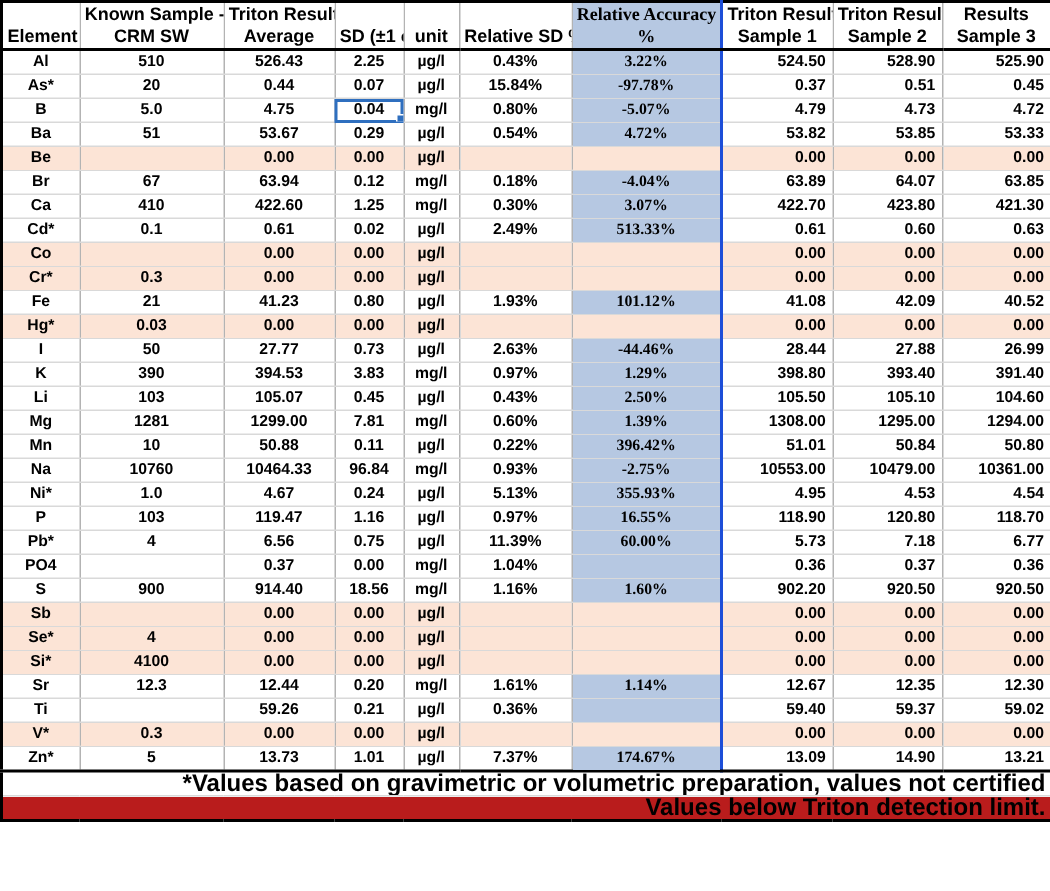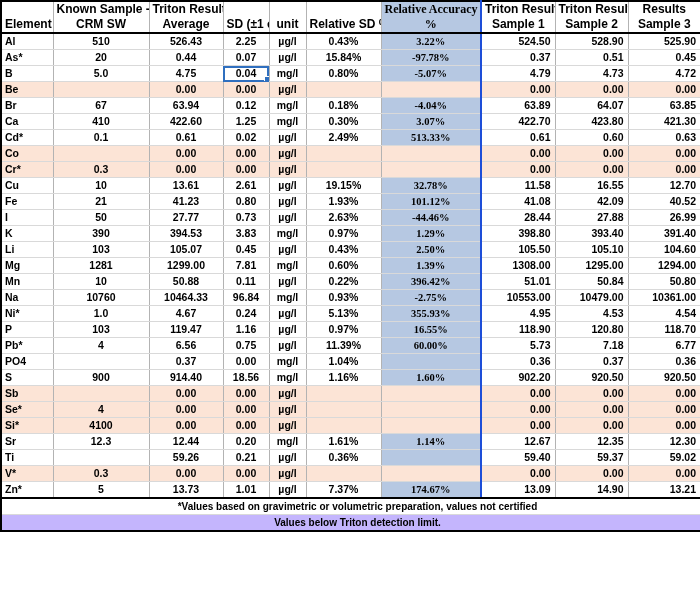--- a/index.html
+++ b/index.html
@@ -22,32 +22,32 @@
     overflow:hidden;white-space:nowrap;
     position:relative;
   }
   thead th{
     height:32px;vertical-align:bottom;text-align:center;
     border-bottom:2px solid #000;
     line-height:15px;font-size:12px;background:#fff;
   }
   thead th.el{text-align:left;}
   tbody td{height:15.4px;line-height:15px;}
-  td.el{text-align:left;margin-top:28px;}
+  td.el{text-align:center;margin-top:28px;}
   td.c{text-align:center;}
   td.r{text-align:right;padding-right:4px;}
   tr.peach td{background:#FCE4D6;}
   .rablue{background:#B6C8E2;}
   th.racol,td.racol{border-right:2px solid #1d4ed8;font-family:Liberation Serif, serif;}
   tbody tr.lastdata td{border-bottom:2px solid #000;}
   td.footnote{
-    text-align:center;border-right:none;background:#fff;
-    height:15.4px;line-height:15px;font-size:10px;padding-left:16px;
-  }
-  td.footnote.hl{background:#c4b5fd;margin-left:28px;}
+    text-align:right;border-right:none;background:#fff;
+    height:15.4px;line-height:15px;font-size:16px;padding-left:16px;
+  }
+  td.footnote.hl{background:#b91c1c;margin-left:28px;}
   td.sel{outline:2px solid #2F6FBF;outline-offset:-2px;margin-top:25px;}
   td.sel::after{
     content:"";position:absolute;right:-1px;bottom:-1px;
     width:4px;height:4px;background:#2F6FBF;border:1px solid #fff;z-index:3;
   }
 </style>
 </head>
 <body>
 
 <div class="sheet">
@@ -134,20 +134,32 @@
           <td class="c">5.0</td>
           <td class="c">4.75</td>
           <td class="c sel">0.04</td>
           <td class="c">mg/l</td>
           <td class="c">0.80%</td>
           <td class="c racol rablue">-5.07%</td>
           <td class="r">4.79</td>
           <td class="r">4.73</td>
           <td class="r">4.72</td>
         </tr>
+        <tr>
+          <td class="el">Ba</td>
+          <td class="c">51</td>
+          <td class="c">53.67</td>
+          <td class="c">0.29</td>
+          <td class="c">µg/l</td>
+          <td class="c">0.54%</td>
+          <td class="c racol rablue">4.72%</td>
+          <td class="r">53.82</td>
+          <td class="r">53.85</td>
+          <td class="r">53.33</td>
+        </tr>
         <tr class="peach">
           <td class="el">Be</td>
           <td class="c"></td>
           <td class="c">0.00</td>
           <td class="c">0.00</td>
           <td class="c">µg/l</td>
           <td class="c"></td>
           <td class="c racol"></td>
           <td class="r">0.00</td>
           <td class="r">0.00</td>
@@ -207,42 +219,42 @@
           <td class="c">0.00</td>
           <td class="c">0.00</td>
           <td class="c">µg/l</td>
           <td class="c"></td>
           <td class="c racol"></td>
           <td class="r">0.00</td>
           <td class="r">0.00</td>
           <td class="r">0.00</td>
         </tr>
         <tr>
-          <td class="el">Cu</td>
-          <td class="c">10</td>
-          <td class="c">13.61</td>
-          <td class="c">2.61</td>
-          <td class="c">µg/l</td>
-          <td class="c">19.15%</td>
-          <td class="c racol rablue">32.78%</td>
-          <td class="r">11.58</td>
-          <td class="r">16.55</td>
-          <td class="r">12.70</td>
-        </tr>
-        <tr>
           <td class="el">Fe</td>
           <td class="c">21</td>
           <td class="c">41.23</td>
           <td class="c">0.80</td>
           <td class="c">µg/l</td>
           <td class="c">1.93%</td>
           <td class="c racol rablue">101.12%</td>
           <td class="r">41.08</td>
           <td class="r">42.09</td>
           <td class="r">40.52</td>
+        </tr>
+        <tr class="peach">
+          <td class="el">Hg*</td>
+          <td class="c">0.03</td>
+          <td class="c">0.00</td>
+          <td class="c">0.00</td>
+          <td class="c">µg/l</td>
+          <td class="c"></td>
+          <td class="c racol"></td>
+          <td class="r">0.00</td>
+          <td class="r">0.00</td>
+          <td class="r">0.00</td>
         </tr>
         <tr>
           <td class="el">I</td>
           <td class="c">50</td>
           <td class="c">27.77</td>
           <td class="c">0.73</td>
           <td class="c">µg/l</td>
           <td class="c">2.63%</td>
           <td class="c racol rablue">-44.46%</td>
           <td class="r">28.44</td>

